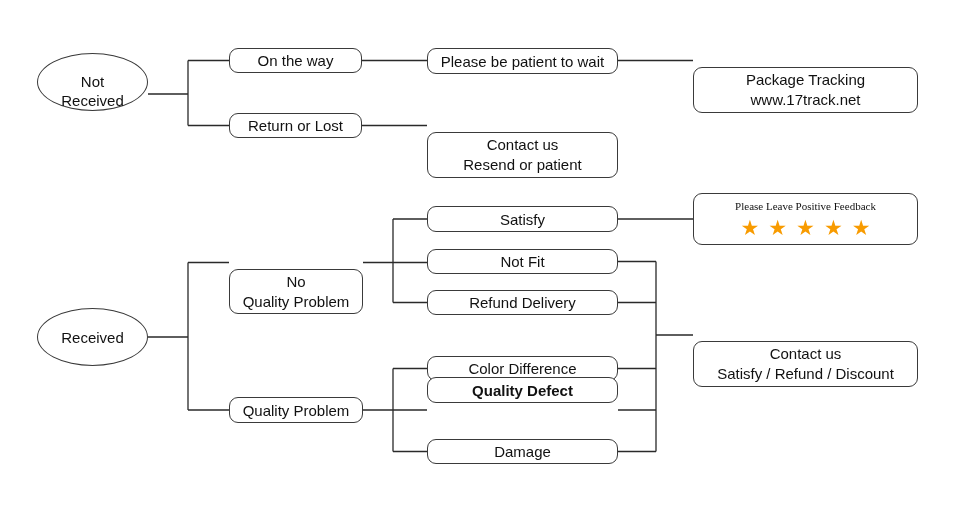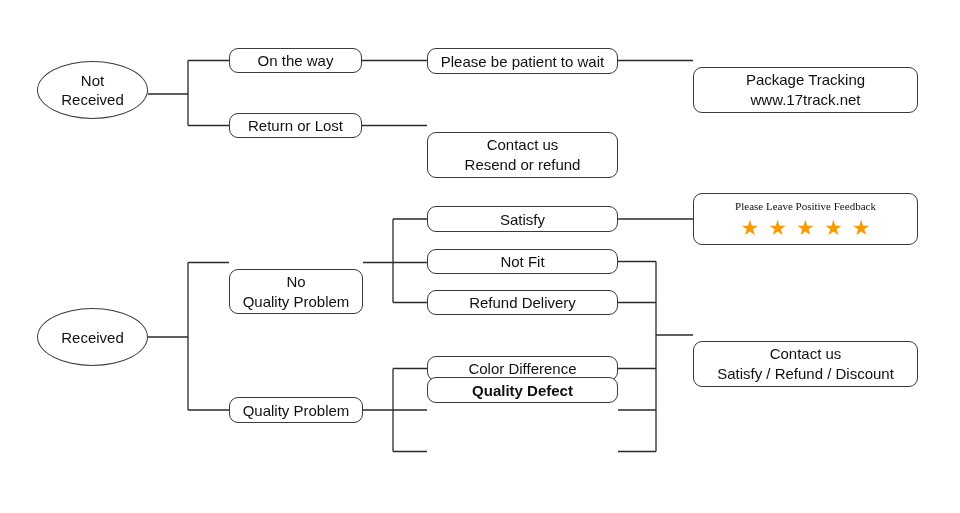--- a/index.html
+++ b/index.html
@@ -73,39 +73,39 @@
 
   <svg class="connectors" viewBox="0 0 960 513" fill="none" stroke="#2a2a2a" stroke-width="1.3">
     <path d="M148 94 H188 M188 60.5 V125.5 M188 60.5 H229 M188 125.5 H229 M362 60.5 H427 M618 60.5 H693 M362 125.5 H427"></path>
     <path d="M148 337 H188 M188 262.5 V410 M188 262.5 H229 M188 410 H229"></path>
     <path d="M363 262.5 H427 M393 219 V302.5 M393 219 H427 M393 302.5 H427"></path>
     <path d="M363 410 H427 M393 368.5 V451.5 M393 368.5 H427 M393 451.5 H427"></path>
     <path d="M618 219 H693"></path>
     <path d="M618 261.5 H656 M618 302.5 H656 M618 368.5 H656 M618 410 H656 M618 451.5 H656 M656 261.5 V451.5 M656 335 H693"></path>
   </svg>
 
-  <div class="node ellipse" style="left:37px; top:61px; width:111px; height:58px;">
+  <div class="node ellipse" style="left:37px; top:53px; width:111px; height:58px;justify-content:flex-end;">
     <span class="line">Not</span>
     <span class="line">Received</span>
   </div>
 
   <div class="node" style="left:229px; top:48px; width:133px; height:25px;">On the way</div>
 
   <div class="node" style="left:427px; top:48px; width:191px; height:26px;">Please be patient to wait</div>
 
   <div class="node two-line" style="left:693px; top:38px; width:225px; height:46px;">
     <span class="line">Package Tracking</span>
     <span class="line">www.17track.net</span>
   </div>
 
   <div class="node" style="left:229px; top:113px; width:133px; height:25px;">Return or Lost</div>
 
   <div class="node two-line" style="left:427px; top:103px; width:191px; height:46px;">
     <span class="line">Contact us</span>
-    <span class="line">Resend or refund</span>
+    <span class="line">Resend or patient</span>
   </div>
 
   <div class="node ellipse" style="left:37px; top:308px; width:111px; height:58px;">
     <span class="line">Received</span>
   </div>
 
   <div class="node two-line" style="left:229px; top:240px; width:134px; height:45px;">
     <span class="line">No</span>
     <span class="line">Quality Problem</span>
   </div>
@@ -115,20 +115,21 @@
   <div class="node" style="left:427px; top:206px; width:191px; height:26px;">Satisfy</div>
 
   <div class="node" style="left:427px; top:249px; width:191px; height:25px;">Not Fit</div>
 
   <div class="node" style="left:427px; top:290px; width:191px; height:25px;">Refund Delivery</div>
 
   <div class="node" style="left:427px; top:356px; width:191px; height:25px;text-align:center;">Color Difference</div>
 
   <div class="node" style="left:427px; top:377px; width:191px; height:26px;font-weight:bold;">Quality Defect</div>
 
+  <div class="node" style="left:427px; top:439px; width:191px; height:25px;">Damage</div>
 
   <div class="node" style="left:693px; top:193px; width:225px; height:52px;">
     <span class="feedback-title">Please Leave Positive Feedback</span>
     <span class="stars">★★★★★</span>
   </div>
 
   <div class="node two-line" style="left:693px; top:312px; width:225px; height:46px;">
     <span class="line">Contact us</span>
     <span class="line">Satisfy / Refund / Discount</span>
   </div>

